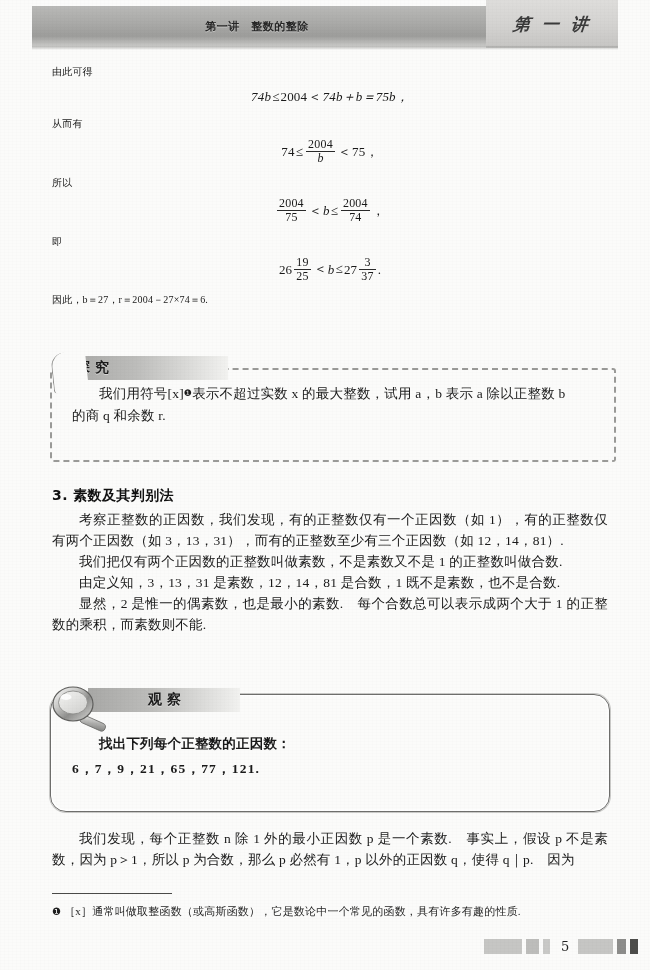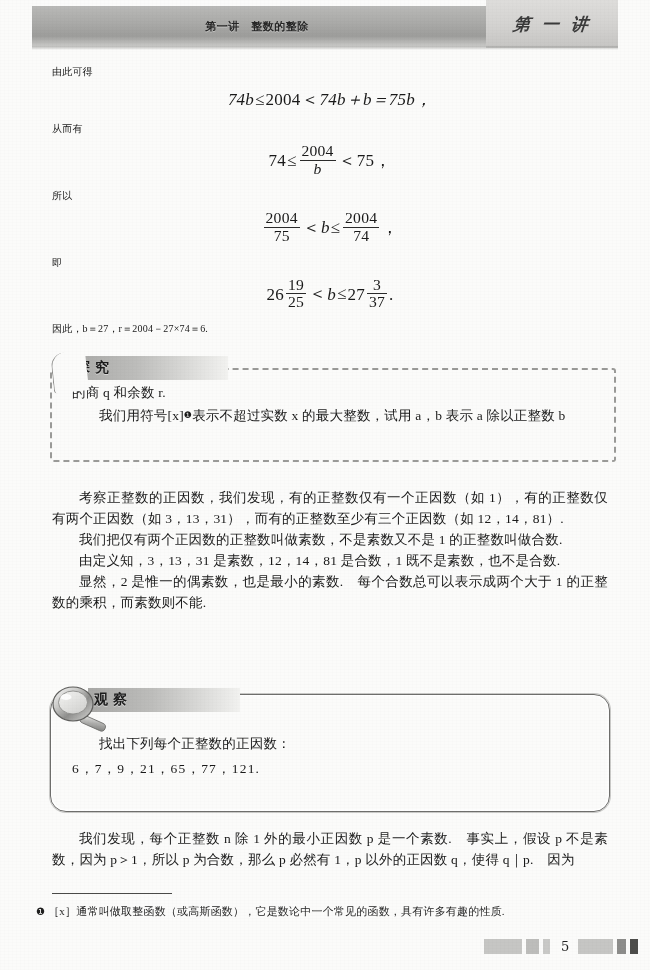--- a/index.html
+++ b/index.html
@@ -90,21 +90,21 @@
     width: 556px;
   }
   .lead {
     font-size: 10px;
     line-height: 20px;
     margin: 0 0 4px 0;
     letter-spacing: 0.2px;
   }
   .formula {
     text-align: center;
-    font-size: 17px;
+    font-size: 13px;
     margin: 6px 0 8px 0;
     letter-spacing: 0.2px;
   }
   .formula.pad-top { margin-top: 0; }
   var, .it { font-style: italic; font-family: "Liberation Serif", serif; }
   .op { margin: 0 1px; }
 
   
   .frac {
     display: inline-block;
@@ -194,20 +194,21 @@
     box-shadow: inset 0 0 0 1.5px #ffffff, 0 0 0 1px rgba(140,140,138,0.45);
   }
   .box-solid-inner {
     position: absolute;
     left: 22px;
     right: 18px;
     top: 46px;
     font-size: 13.5px;
     line-height: 23px;
     letter-spacing: 0.2px;
+    font-weight: bold;
   }
   .obs-list {
     letter-spacing: 1.2px;
     margin: 2px 0 2px 0;
   }
 
   
   .magnifier {
     position: absolute;
     z-index: 14;
@@ -218,21 +219,21 @@
   .footnote-rule {
     position: absolute;
     left: 52px;
     top: 893px;
     width: 120px;
     height: 0;
     border-top: 1px solid #4a4a48;
   }
   .footnote {
     position: absolute;
-    left: 36px;
+    left: 52px;
     top: 903px;
     width: 560px;
     font-size: 11px;
     line-height: 16px;
     color: #1f1f1f;
     letter-spacing: 0.2px;
   }
   .fn-marker {
     font-size: 10px;
     margin-right: 3px;
@@ -312,39 +313,40 @@
 
     <div class="box-dashed" style="left:0; top:16px; width:562px; height:90px;"></div>
 
     <div class="corner-fold" style="left:2px; top:0px;"></div>
 
     <div class="callout-label" style="left:20px; top:4px; width:158px;">
       <span class="label-text">探究</span>
     </div>
 
     <div class="box-dashed-inner">
-      <div>的商 q 和余数 r.</div>
       <div>
         <span style="margin-left:2em;">我们用符号[x]</span><span class="sup-circle">❶</span><span>表示不超过实数 x 的最大整数，试用 a，b 表示 a 除以正整数 b</span>
       </div>
+      <div>的商 q 和余数 r.</div>
     </div>
   </div>
 
   <div style="position:absolute; left:52px; top:487px; width:556px;">
+    <h3 class="sec-head">3. 素数及其判别法</h3>
     <p class="para indent">考察正整数的正因数，我们发现，有的正整数仅有一个正因数（如 1），有的正整数仅有两个正因数（如 3，13，31），而有的正整数至少有三个正因数（如 12，14，81）.</p>
     <p class="para indent">我们把仅有两个正因数的正整数叫做素数，不是素数又不是 1 的正整数叫做合数.</p>
     <p class="para indent">由定义知，3，13，31 是素数，12，14，81 是合数，1 既不是素数，也不是合数.</p>
     <p class="para indent">显然，2 是惟一的偶素数，也是最小的素数.　每个合数总可以表示成两个大于 1 的正整数的乘积，而素数则不能.</p>
   </div>
 
   <div class="callout" style="left:50px; top:686px; width:566px; height:132px;">
 
     <div class="box-solid" style="left:0; top:8px; width:558px; height:116px;"></div>
 
-    <div class="callout-label" style="left:38px; top:2px; width:152px;">
+    <div class="callout-label" style="left:38px; top:2px; width:152px;justify-content:center;">
       <span class="label-text">观察</span>
     </div>
 
     <svg class="magnifier" style="left:0px; top:-4px;" viewBox="0 0 66 56">
       <defs>
         <linearGradient id="mgRim" x1="0" y1="0" x2="1" y2="1">
           <stop offset="0%" stop-color="#fdfdfd"></stop>
           <stop offset="35%" stop-color="#c9c9c7"></stop>
           <stop offset="60%" stop-color="#8e8e8c"></stop>
           <stop offset="100%" stop-color="#dcdcda"></stop>

